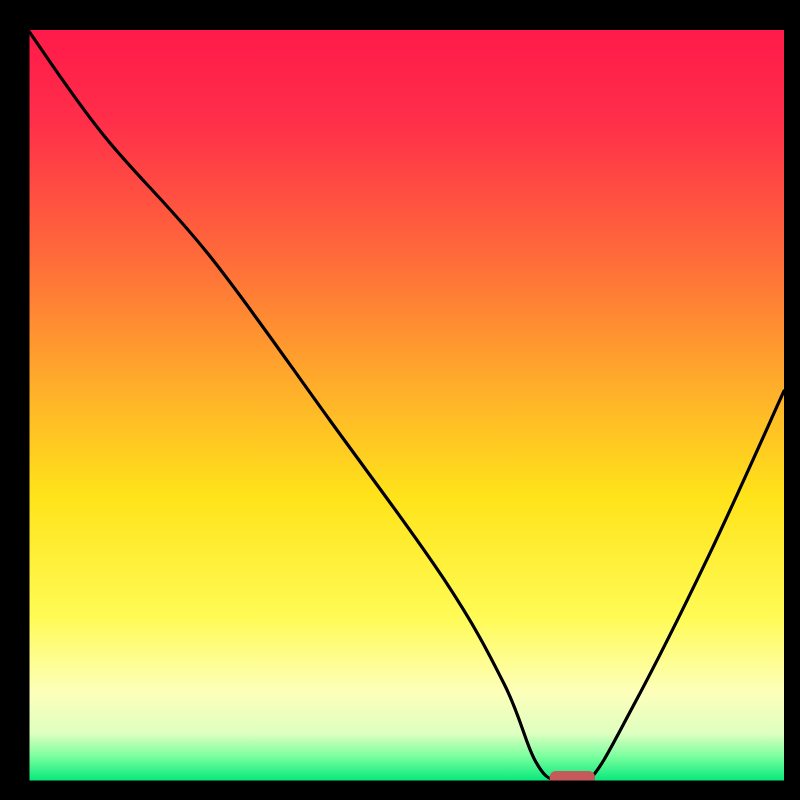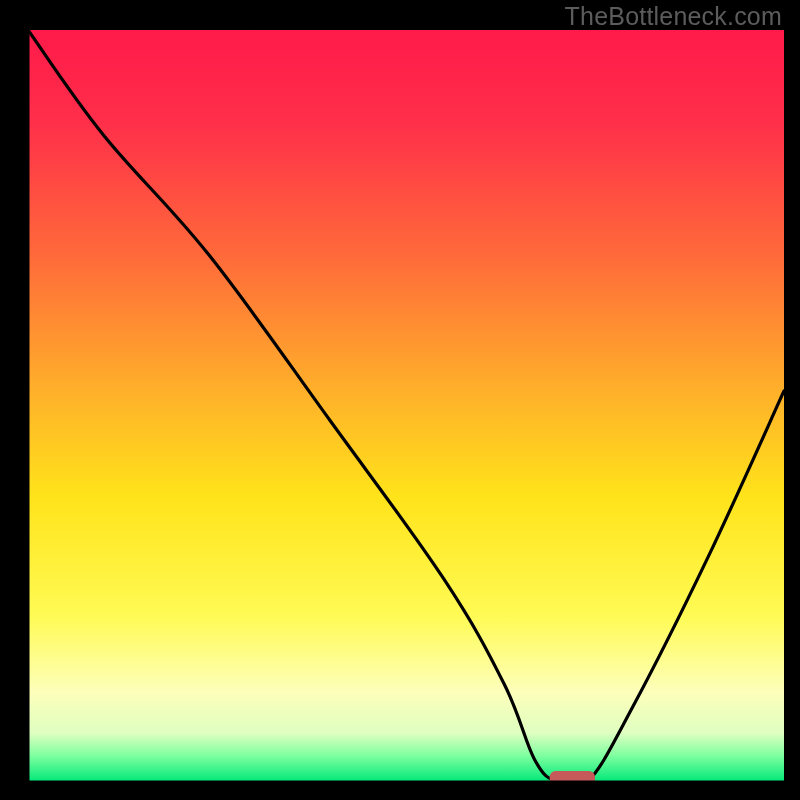--- a/index.html
+++ b/index.html
@@ -32,21 +32,20 @@
     left: 0;
     top: 0;
     width: 800px;
     height: 800px;
   }
 </style>
 </head>
 <body>
 
 <div class="frame">
-  <div class="watermark">TheBottleneck.com</div>
 
   <svg class="plot" viewBox="0 0 800 800">
     <defs>
       <linearGradient id="bgGrad" x1="0" y1="0" x2="0" y2="1">
           <stop offset="0%" stop-color="#ff1a4a"></stop>
           <stop offset="12%" stop-color="#ff2e4a"></stop>
           <stop offset="30%" stop-color="#ff6a3a"></stop>
           <stop offset="48%" stop-color="#ffb02a"></stop>
           <stop offset="62%" stop-color="#ffe31a"></stop>
           <stop offset="78%" stop-color="#fffb55"></stop>

